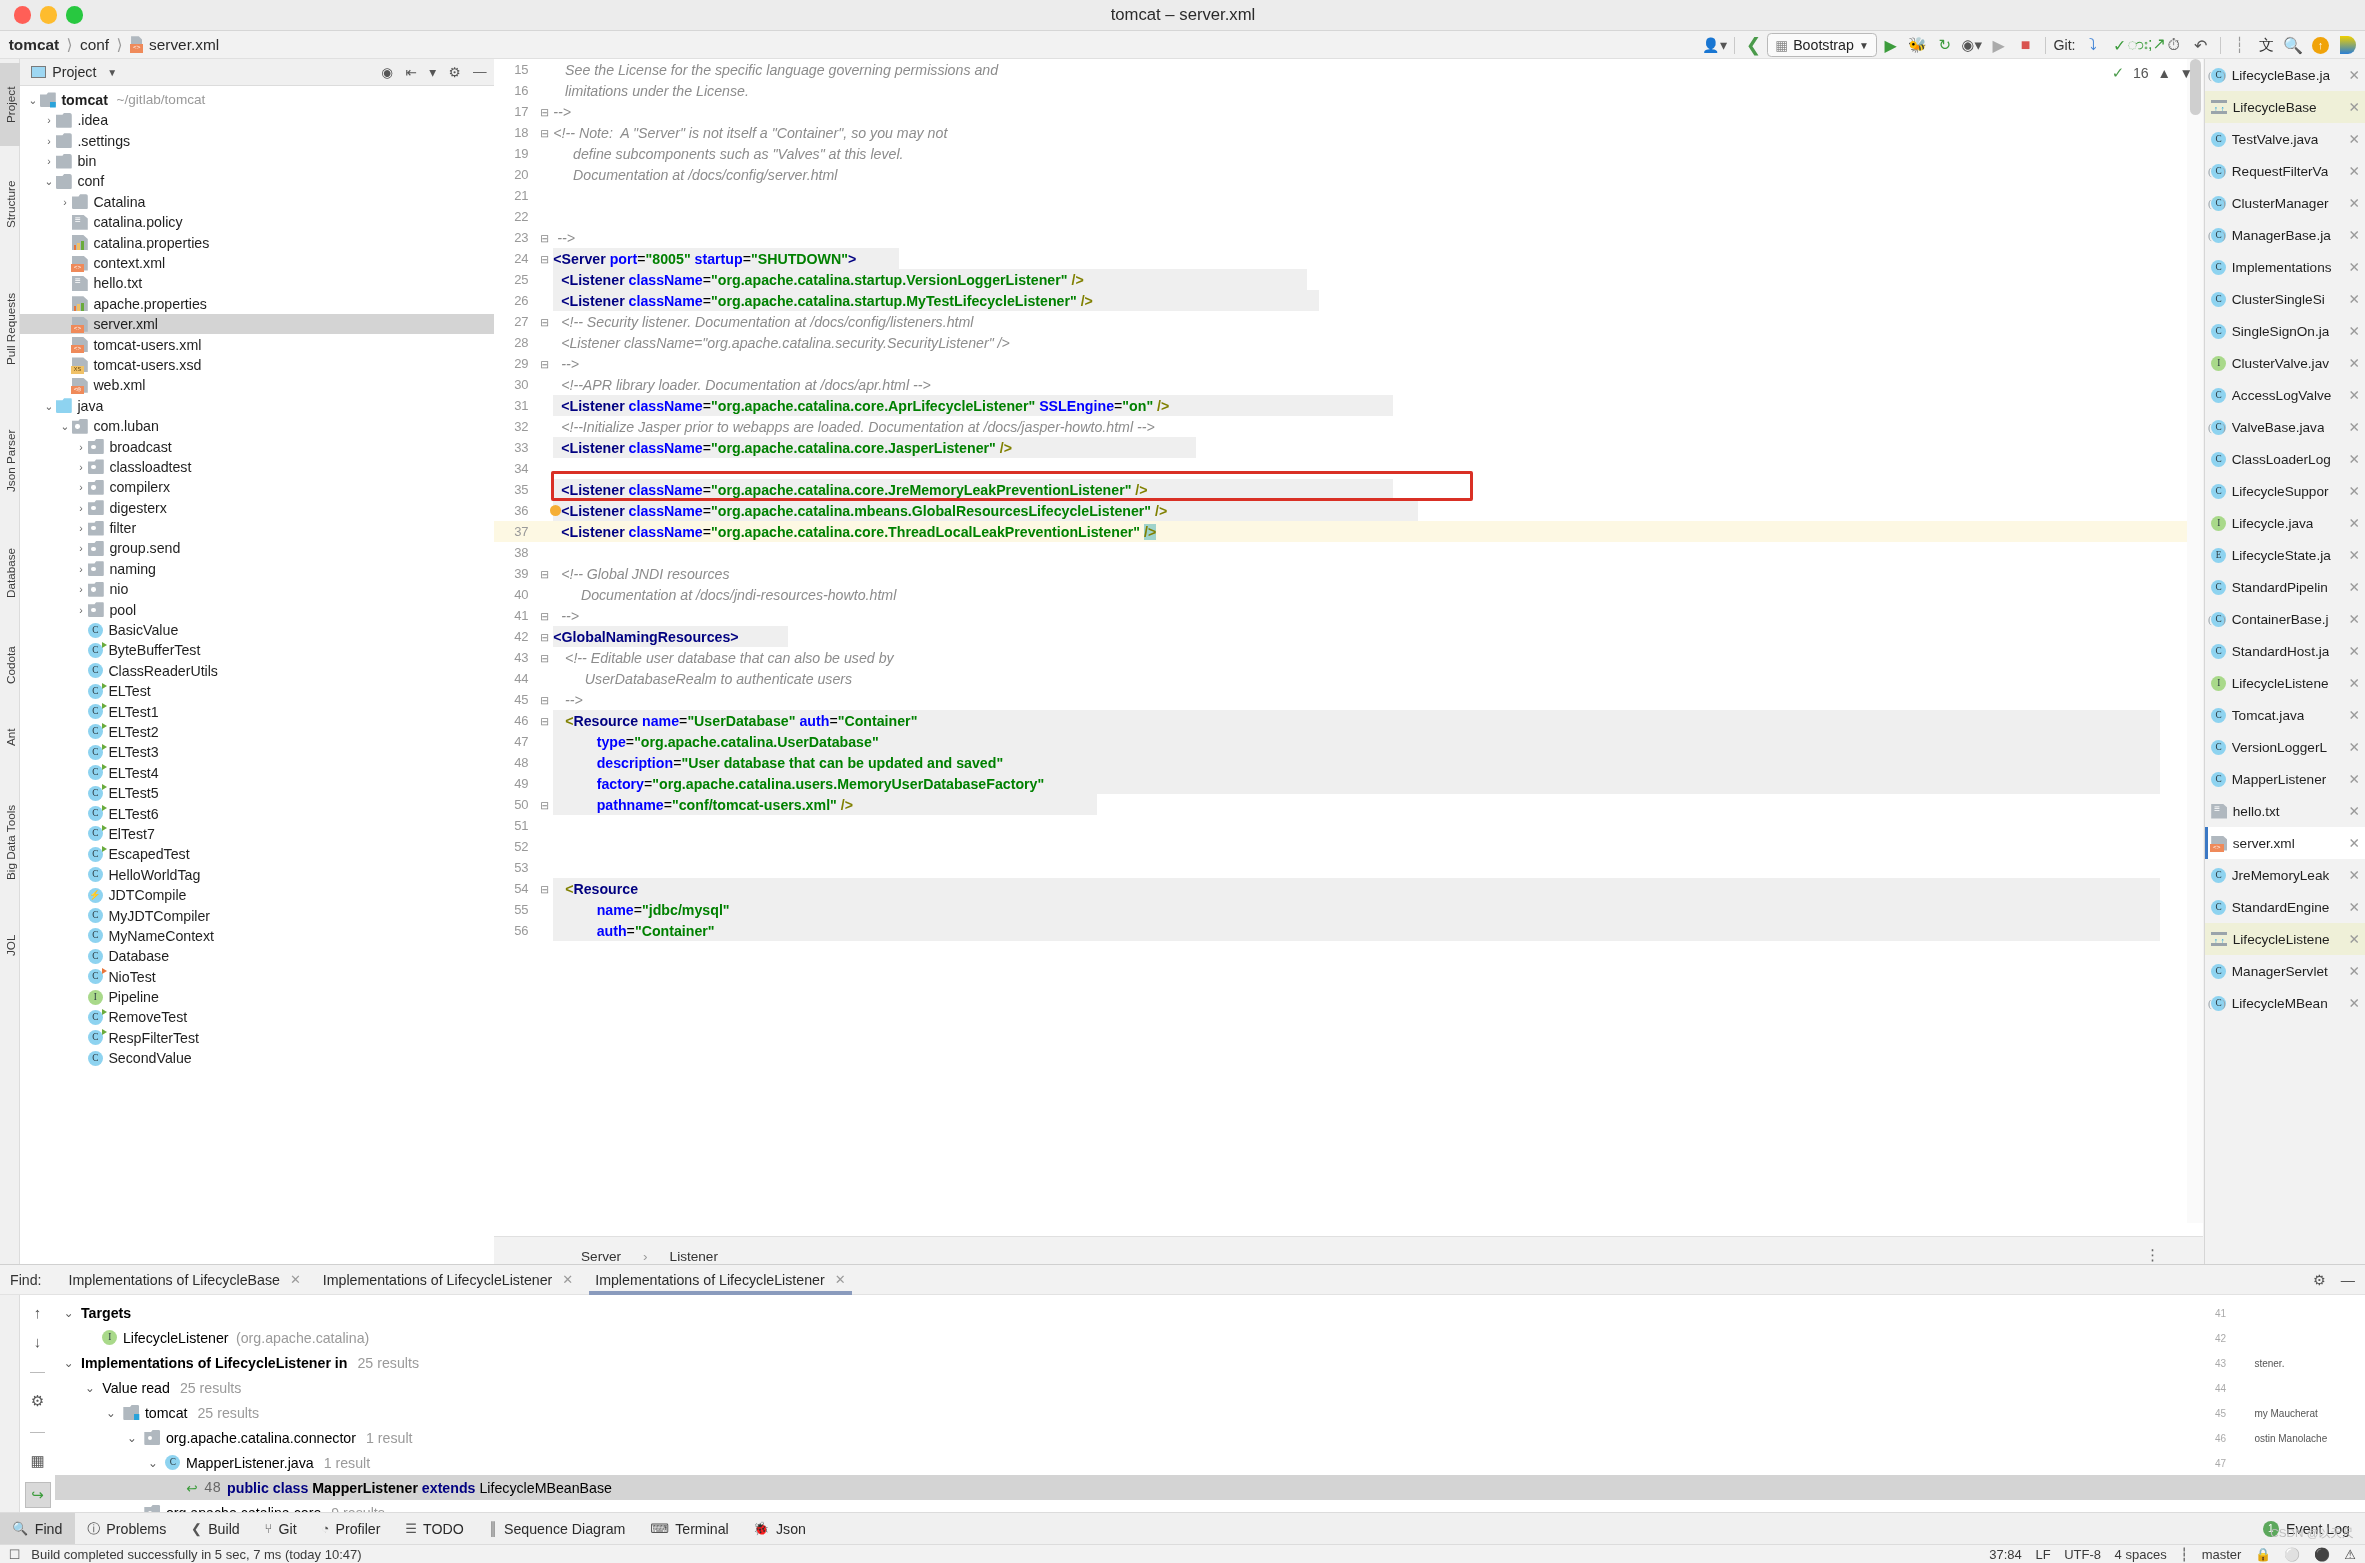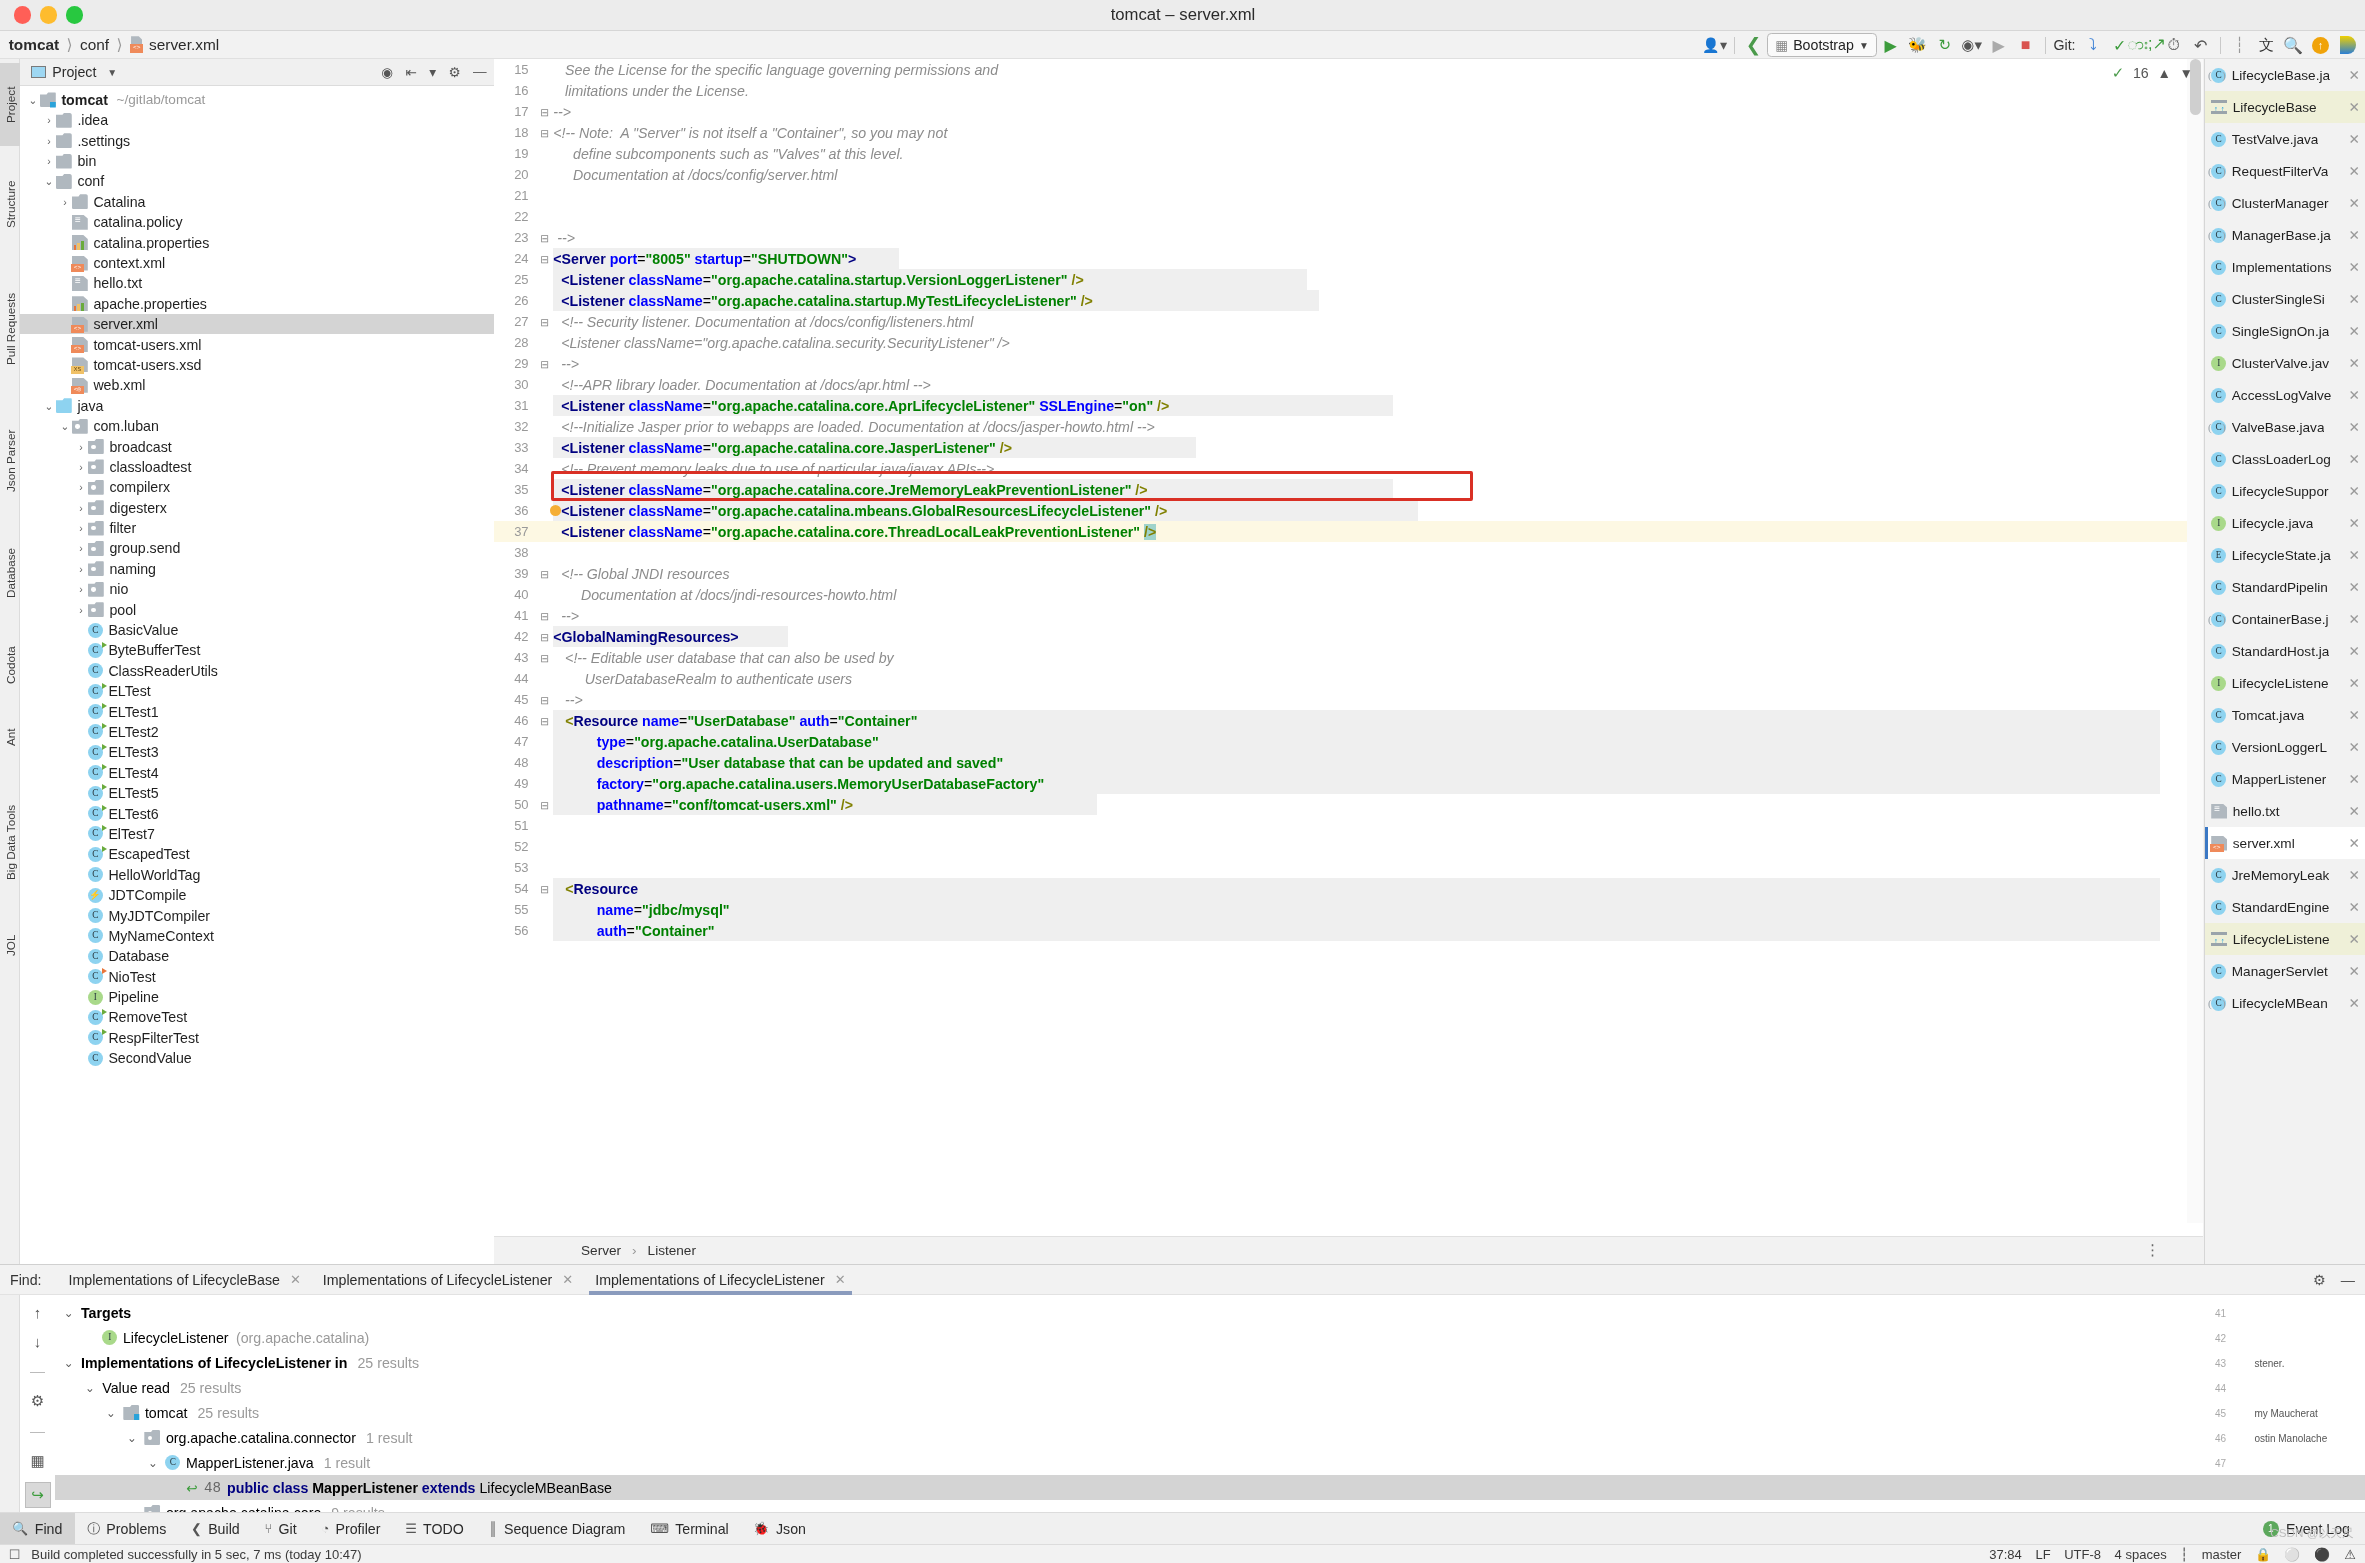--- a/index.html
+++ b/index.html
@@ -190,21 +190,21 @@
     position: absolute; border: 3.1px solid #d93025; border-radius: 1.9px;
     pointer-events: none; z-index: 4;
   }
   .curline { background: #fdf8e3 !important; }
   .selhl { background: #9fd3cb; }
   .bulb { position: absolute; left: 56px; width: 11px; height: 11px;
     background: #f5ae35; border-radius: 50%; z-index: 3; }
   .breadfoot {
     position: absolute; bottom: 0; left: 0; width: 1709px; height: 28.4px;
     background: #f2f2f2; border-top: 0.6px solid #e0e0e0; display: flex;
-    align-items: center; padding-left: 87px; gap: 11px;
+    align-items: flex-end; padding-left: 87px; gap: 22px;
   }
   .breadfoot span { font-size: 13.6px; color: #333; }
   .breadfoot .dots { position: absolute; right: 43px; color: #666; font-size: 15px; }
   .escroll {
     position: absolute; top: 0; right: 0; width: 16px; height: 1164px;
     background: #fafafa;
   }
   .escroll .thumb { position: absolute; top: 0; left: 2.5px; width: 11px; height: 56px;
     background: #cfcfcf; border-radius: 5.6px; }
 
@@ -877,21 +877,20 @@
       </div>
       <div class="cline">
         <div class="hl-band" style="width: 643px; top: 0px;"></div>
         <div class="gutter">33</div>
         <div class="fold"></div>
         <div class="ctext"><span class="pl">  </span><span class="tg">&lt;Listener </span><span class="at">className</span><span class="pl">=</span><span class="vl">"org.apache.catalina.core.JasperListener"</span><span class="pl"> </span><span class="br">/&gt;</span></div>
       </div>
       <div class="cline">
         <div class="gutter">34</div>
         <div class="fold"></div>
-        <div class="ctext"><span class="cm">  &lt;!-- Prevent memory leaks due to use of particular java/javax APIs--&gt;</span></div>
       </div>
       <div class="cline">
         <div class="hl-band" style="width: 840px; top: 0px;"></div>
         <div class="gutter">35</div>
         <div class="fold"></div>
         <div class="ctext"><span class="pl">  </span><span class="tg">&lt;Listener </span><span class="at">className</span><span class="pl">=</span><span class="vl">"org.apache.catalina.core.JreMemoryLeakPreventionListener"</span><span class="pl"> </span><span class="br">/&gt;</span></div>
       </div>
       <div class="redbox" style="left: 57px; top: 412px; width: 922px; height: 30px;"></div>
       <div class="cline">
         <div class="hl-band" style="width: 865px; top: 0px;"></div>

